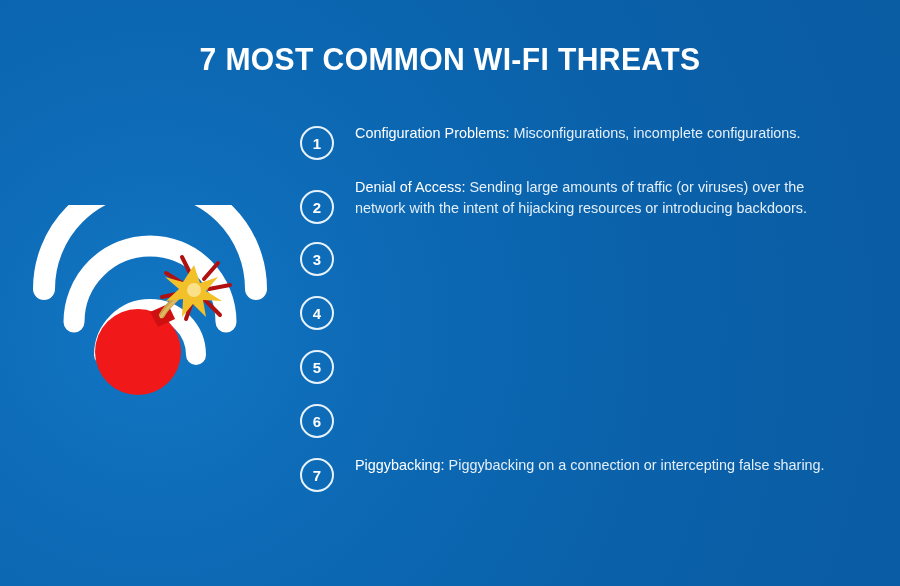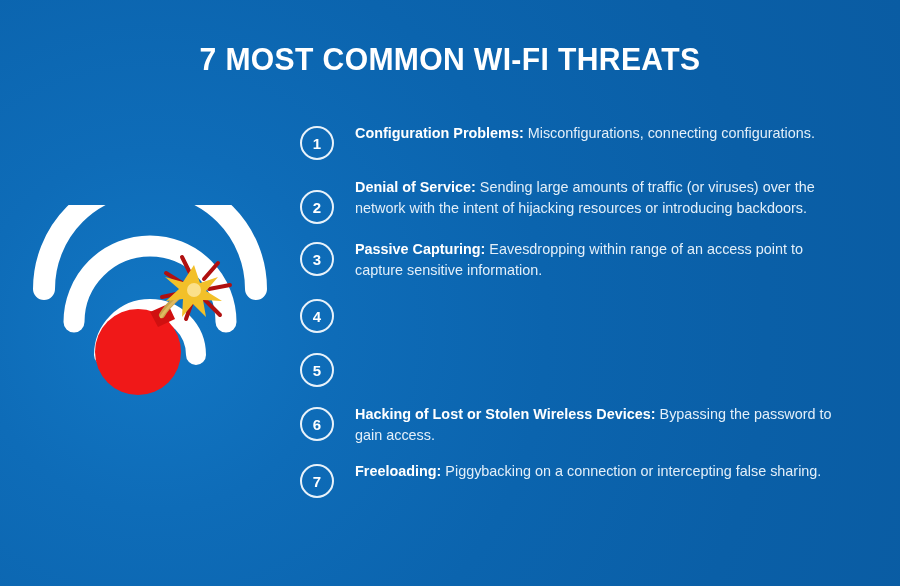--- a/index.html
+++ b/index.html
@@ -81,21 +81,21 @@
   }
   .threat-text {
     margin-left: 21px;
     color: #e3eff9;
     font-size: 14.4px;
     line-height: 21px;
     max-width: 486px;
     padding-top: 1px;
   }
   .threat-text .lead {
-    font-weight: bold;
+    font-weight: normal;
     color: #ffffff;
   }
   .threat-item.tall .num-circle { margin-top: 14px; }
 </style>
 </head>
 <body>
 
 <div class="poster">
 
   <div class="title">7 MOST COMMON WI-FI THREATS</div>
@@ -131,54 +131,48 @@
         <circle cx="172" cy="85" r="7" fill="#fbe08a"></circle>
       </g>
     </svg>
   </div>
 
   <div class="threat-list">
 
     <div class="threat-item">
       <div class="num-circle">1</div>
       <div class="threat-text">
-        <span class="lead">Configuration Problems:</span><span> Misconfigurations, connecting configurations.</span>
+        <span class="lead">Configuration Problems:</span><span> Misconfigurations, incomplete configurations.</span>
       </div>
     </div>
 
     <div class="threat-item tall">
       <div class="num-circle">2</div>
       <div class="threat-text">
-        <span class="lead">Denial of Service:</span><span> Sending large amounts of traffic (or viruses) over the network with the intent of hijacking resources or introducing backdoors.</span>
+        <span class="lead">Denial of Access:</span><span> Sending large amounts of traffic (or viruses) over the network with the intent of hijacking resources or introducing backdoors.</span>
       </div>
     </div>
 
     <div class="threat-item">
       <div class="num-circle">3</div>
-      <div class="threat-text">
-        <span class="lead">Passive Capturing:</span><span> Eavesdropping within range of an access point to capture sensitive information.</span>
-      </div>
     </div>
 
     <div class="threat-item">
       <div class="num-circle">4</div>
     </div>
 
     <div class="threat-item">
       <div class="num-circle">5</div>
     </div>
 
     <div class="threat-item">
       <div class="num-circle">6</div>
-      <div class="threat-text">
-        <span class="lead">Hacking of Lost or Stolen Wireless Devices:</span><span> Bypassing the password to gain access.</span>
-      </div>
     </div>
 
     <div class="threat-item">
       <div class="num-circle">7</div>
       <div class="threat-text">
-        <span class="lead">Freeloading:</span><span> Piggybacking on a connection or intercepting false sharing.</span>
+        <span class="lead">Piggybacking:</span><span> Piggybacking on a connection or intercepting false sharing.</span>
       </div>
     </div>
 
   </div>
 </div>
 
 </body></html>

